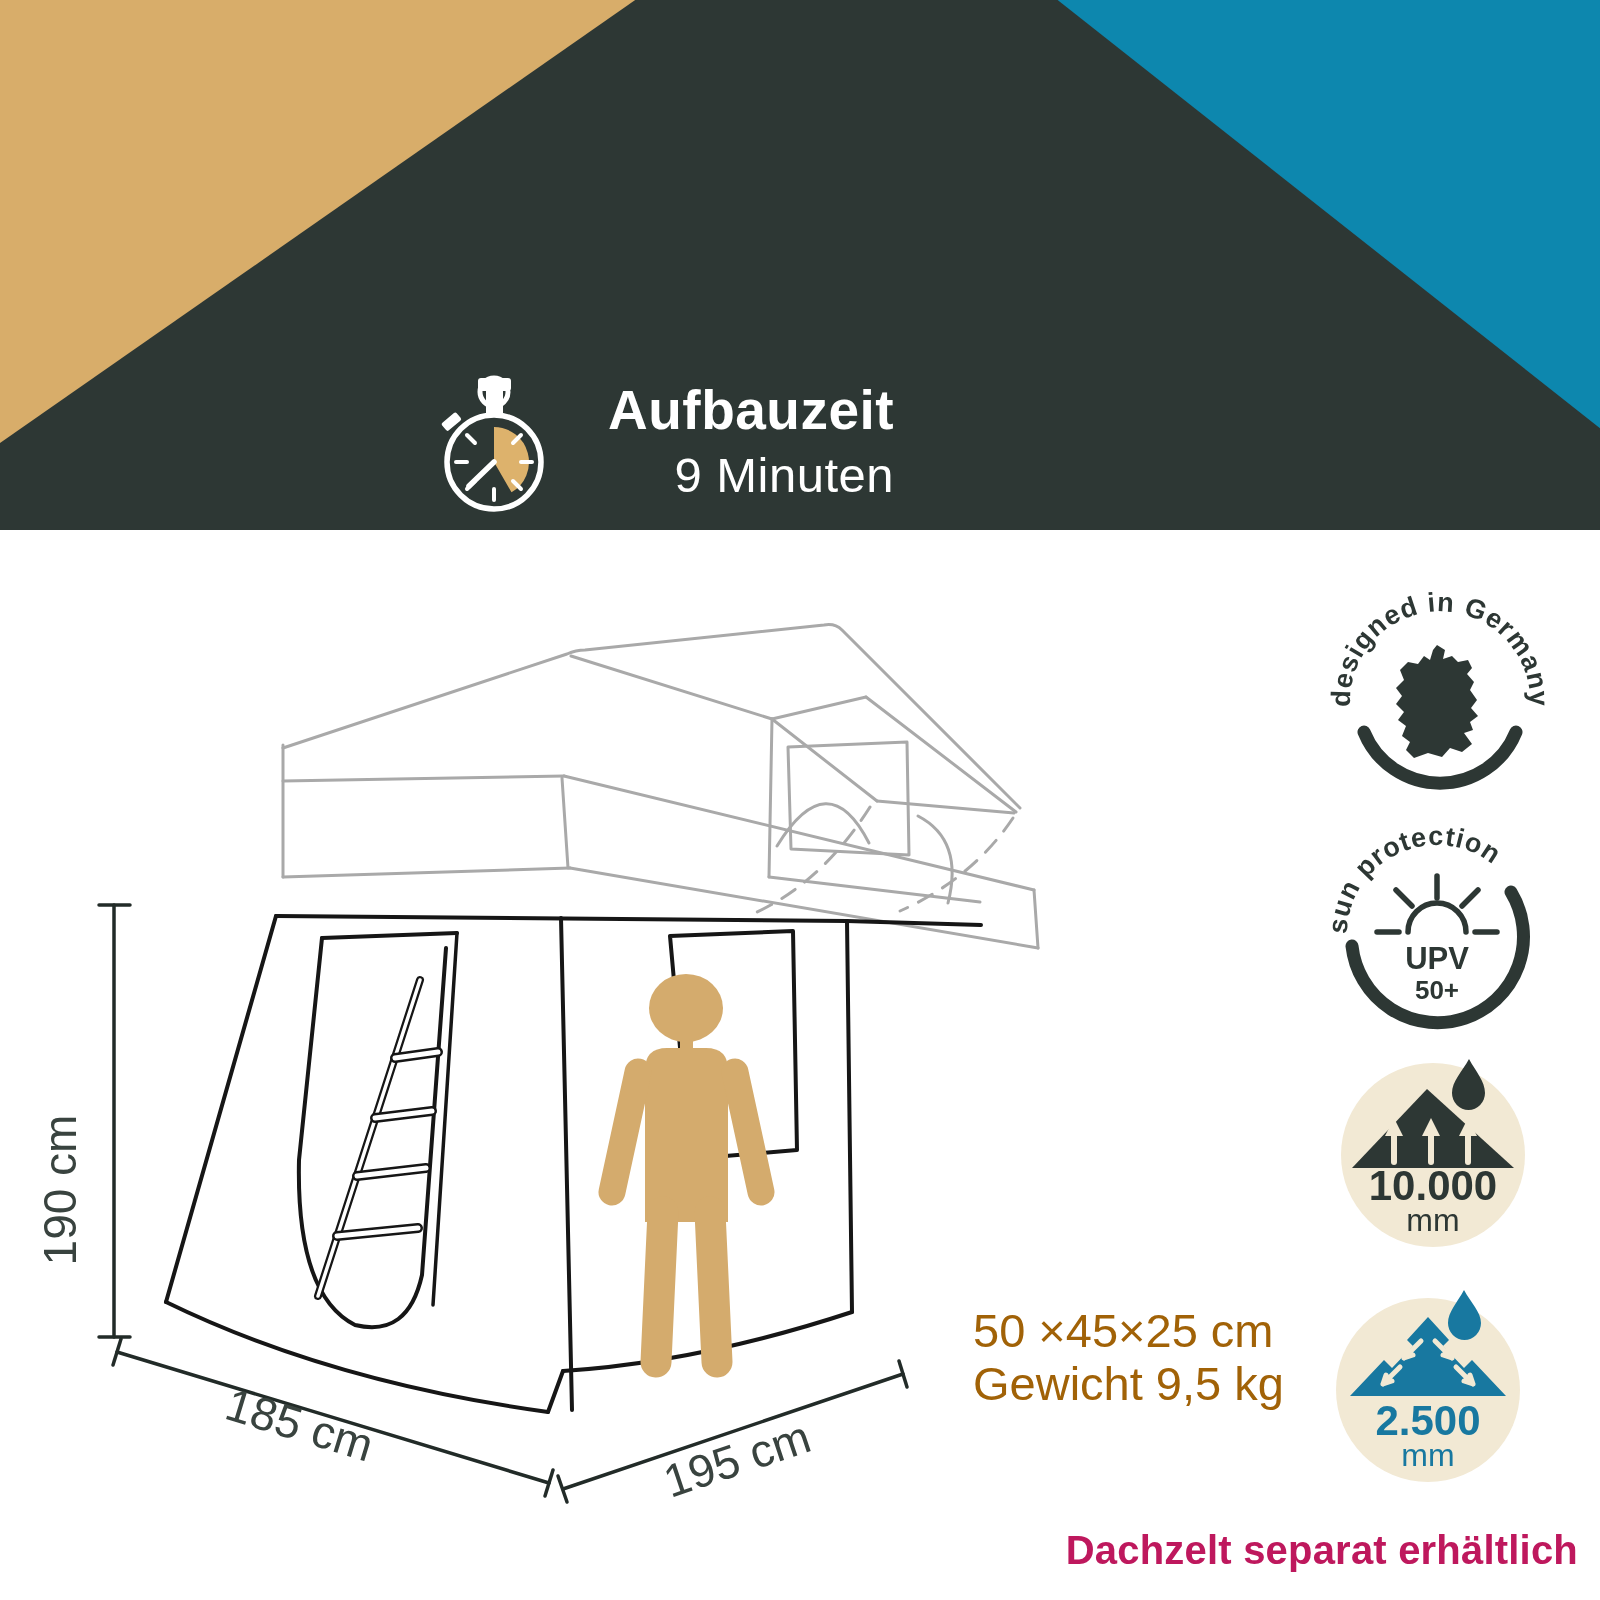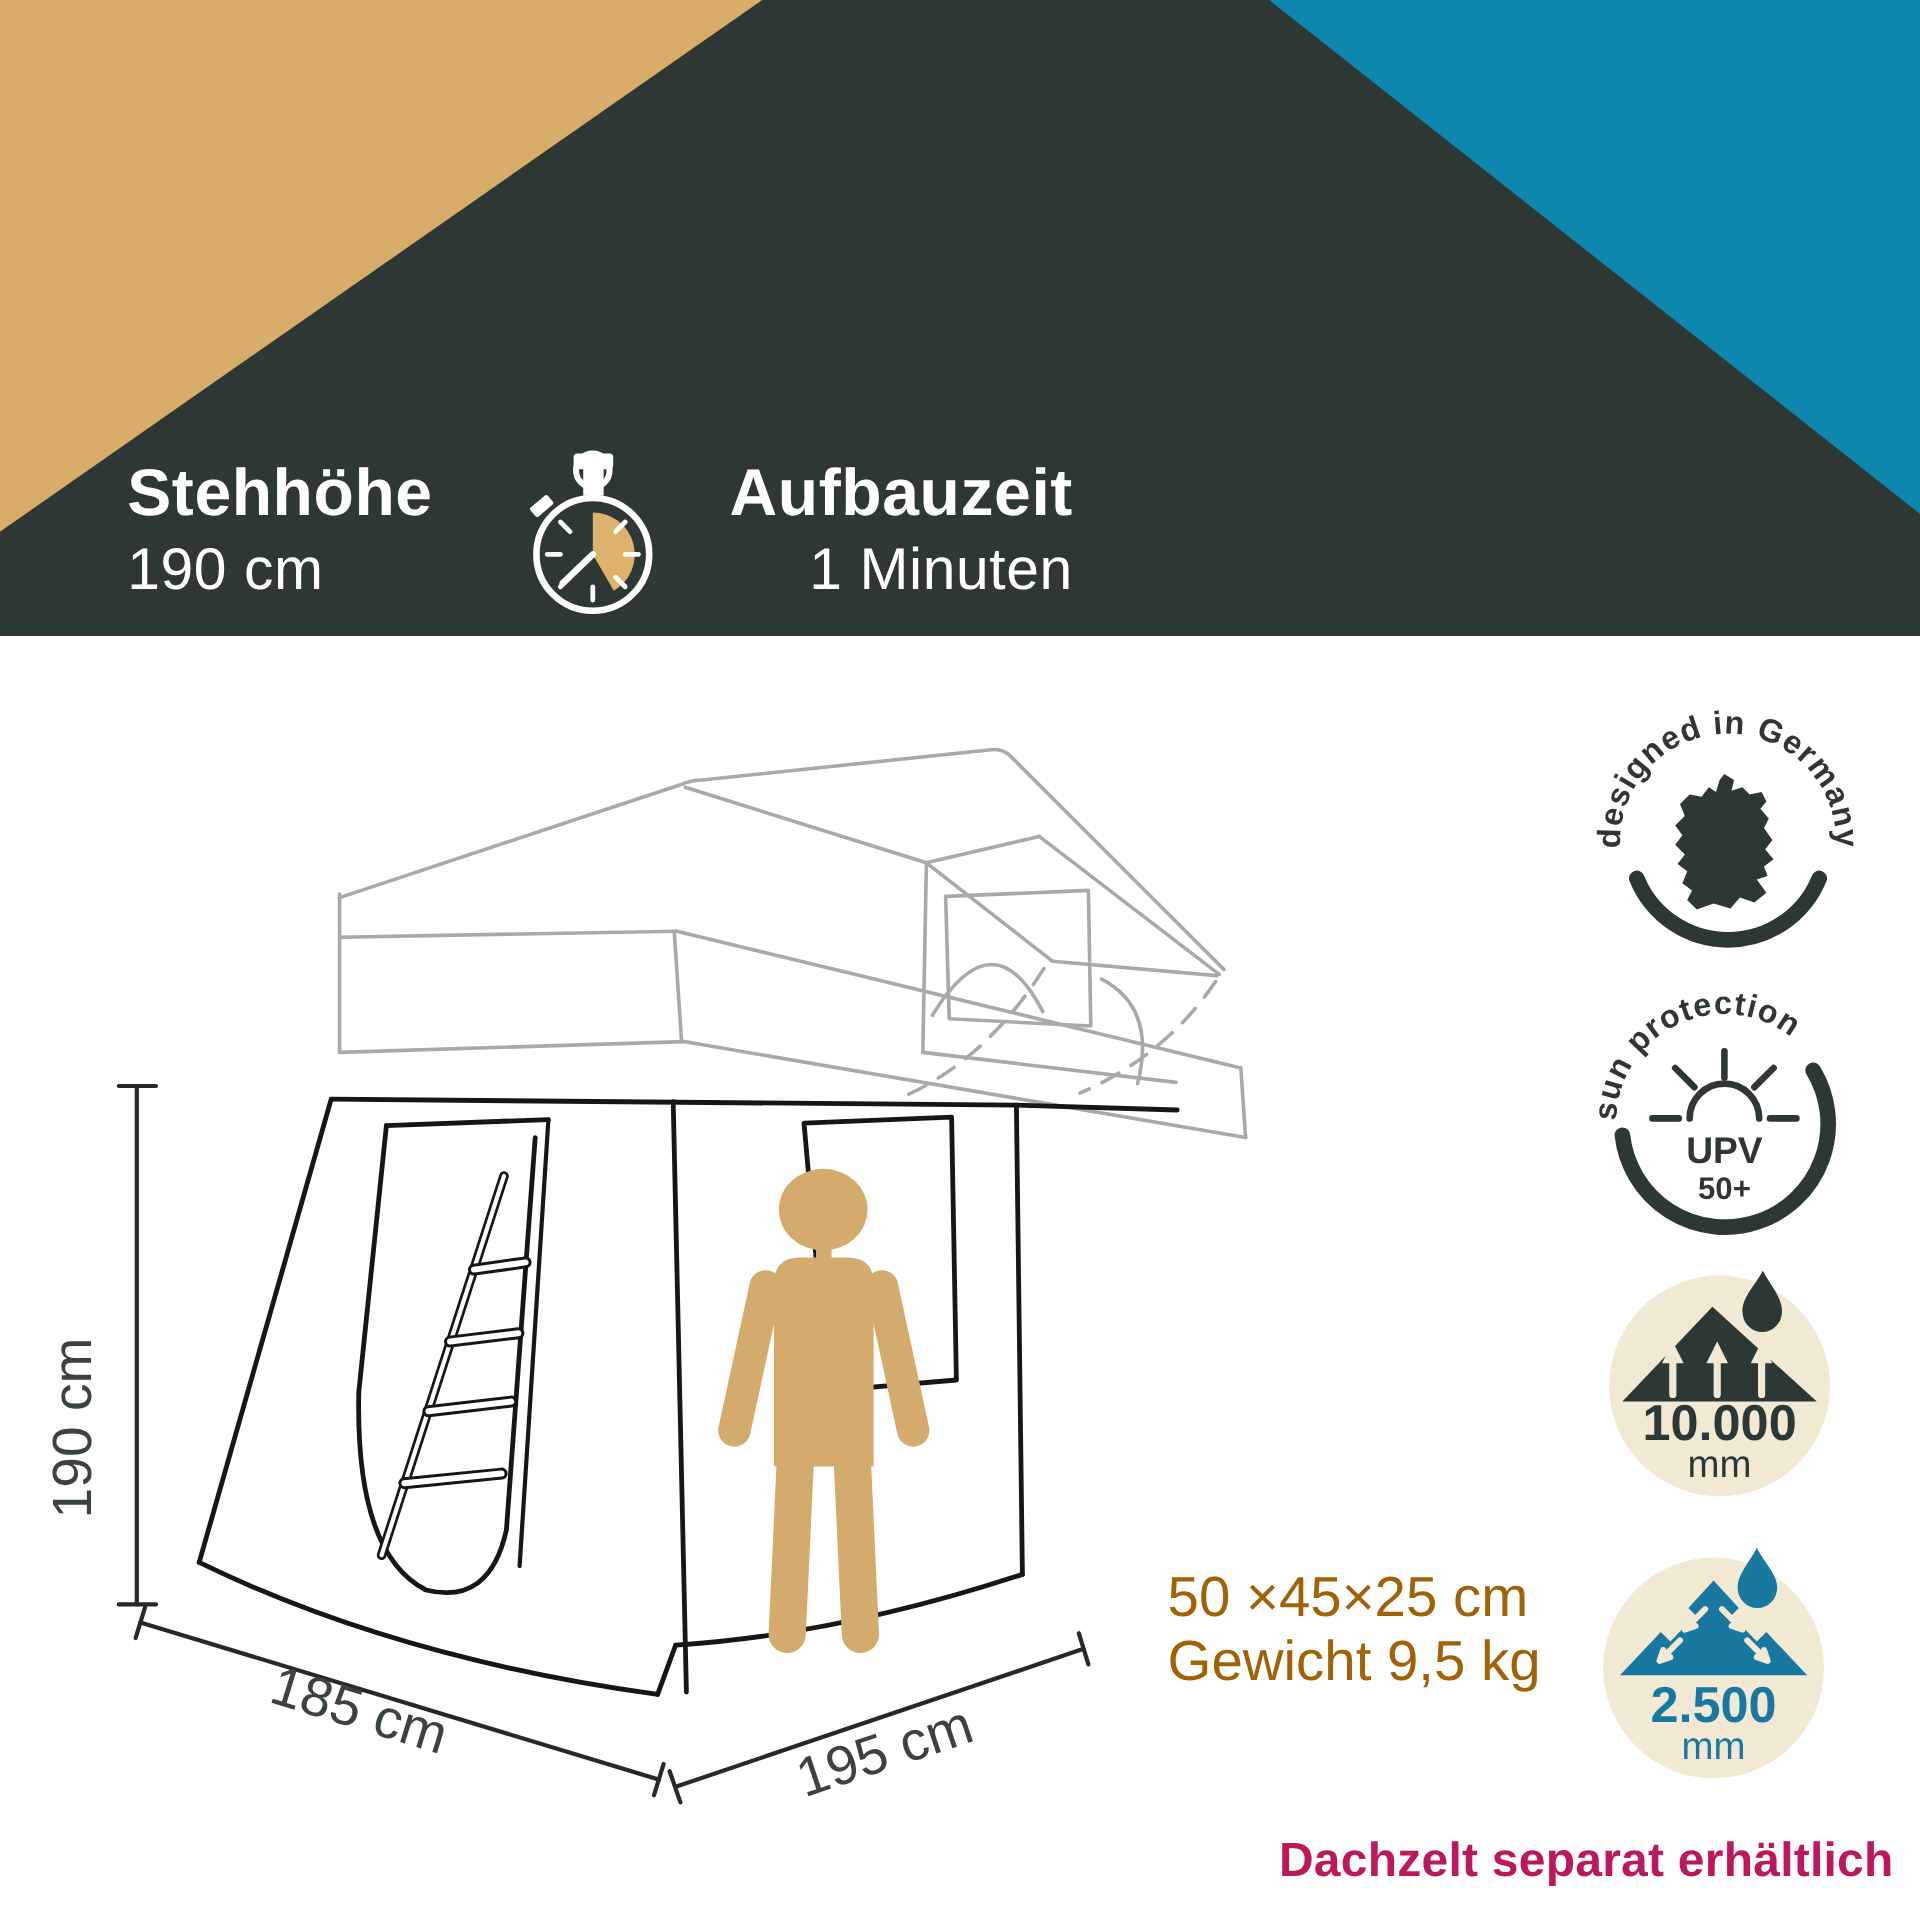--- a/index.html
+++ b/index.html
@@ -23,27 +23,23 @@
 </style>
 </head>
 <body>
 
 <div class="canvas">
 
   <div class="header">
     <div class="tri tri-gold"></div>
     <div class="tri tri-teal"></div>
   </div>
-  <div class="feature f1">
-    <div class="t">Stehhöhe</div>
-    <div class="v">190 cm</div>
-  </div>
   <div class="feature f2">
     <div class="t">Aufbauzeit</div>
-    <div class="v">1 Minuten</div>
+    <div class="v">9 Minuten</div>
   </div>
 
   <svg class="art" viewBox="0 0 1600 1600">
     <defs>
       <path id="arcA" d="M 1354,728 A 90,90 0 1 1 1526,728"></path>
       <path id="arcB" d="M 1349,955 A 90,90 0 0 1 1508,880"></path>
     </defs>
 
     <g stroke="#ffffff" fill="none" stroke-width="5" stroke-linecap="round">
       <circle cx="494" cy="392" r="14"></circle>

